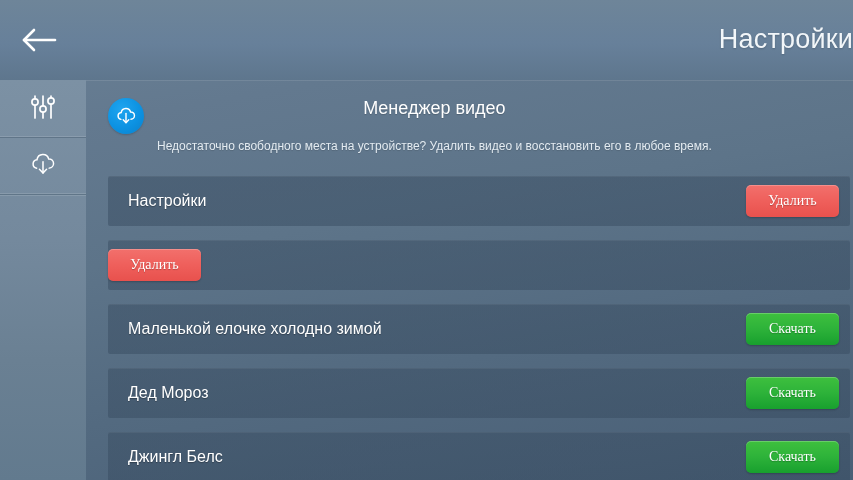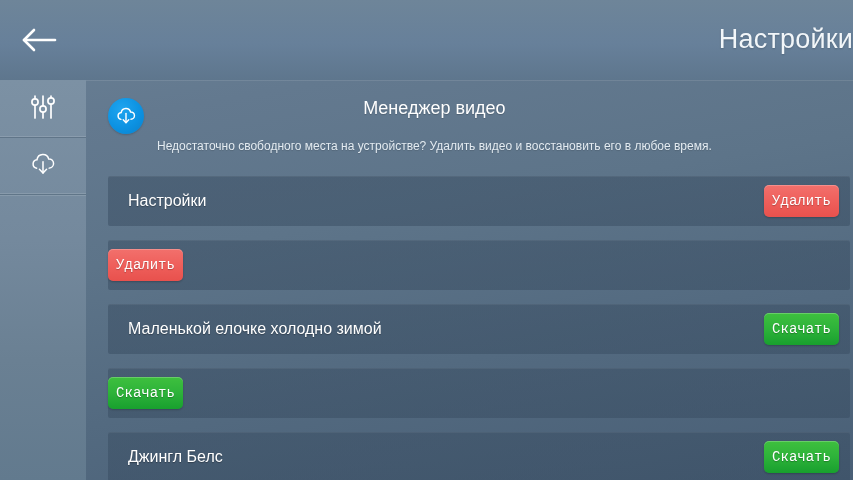--- a/index.html
+++ b/index.html
@@ -124,25 +124,25 @@
     color:#ffffff;
     font-size:16px;
     font-weight:400;
     text-shadow:0 1px 1px rgba(0,0,0,0.30);
     flex:1 1 auto;
     white-space:nowrap;
     overflow:hidden;
   }
   .row-btn {
     margin-right:11px;
-    width:75px; height:32px;
+    width:93px; height:32px;
     border:none;
     border-radius:5px;
     color:#ffffff;
-    font-family:Liberation Mono, monospace;
+    font-family:Liberation Serif, serif;
     font-size:14px;
     cursor:pointer;
     text-shadow:0 1px 1px rgba(0,0,0,0.26);
     flex:0 0 auto;
   }
   .row-btn.delete {
     background:linear-gradient(180deg,#f2706c 0%,#ef605c 48%,#e8514d 100%);
     box-shadow:0 1px 2px rgba(0,0,0,0.22), inset 0 1px 0 rgba(255,255,255,0.22);
   }
   .row-btn.download {
@@ -219,20 +219,21 @@
           <button class="row-btn delete">Удалить</button>
         </div>
         <div class="video-row">
           <button class="row-btn delete">Удалить</button>
         </div>
         <div class="video-row">
           <div class="video-name">Маленькой елочке холодно зимой</div>
           <button class="row-btn download">Скачать</button>
         </div>
         <div class="video-row">
+          <div class="video-name">Дед Мороз</div>
           <button class="row-btn download">Скачать</button>
         </div>
         <div class="video-row">
           <div class="video-name">Джингл Белс</div>
           <button class="row-btn download">Скачать</button>
         </div>
       </div>
   </div>
 </div>
 

